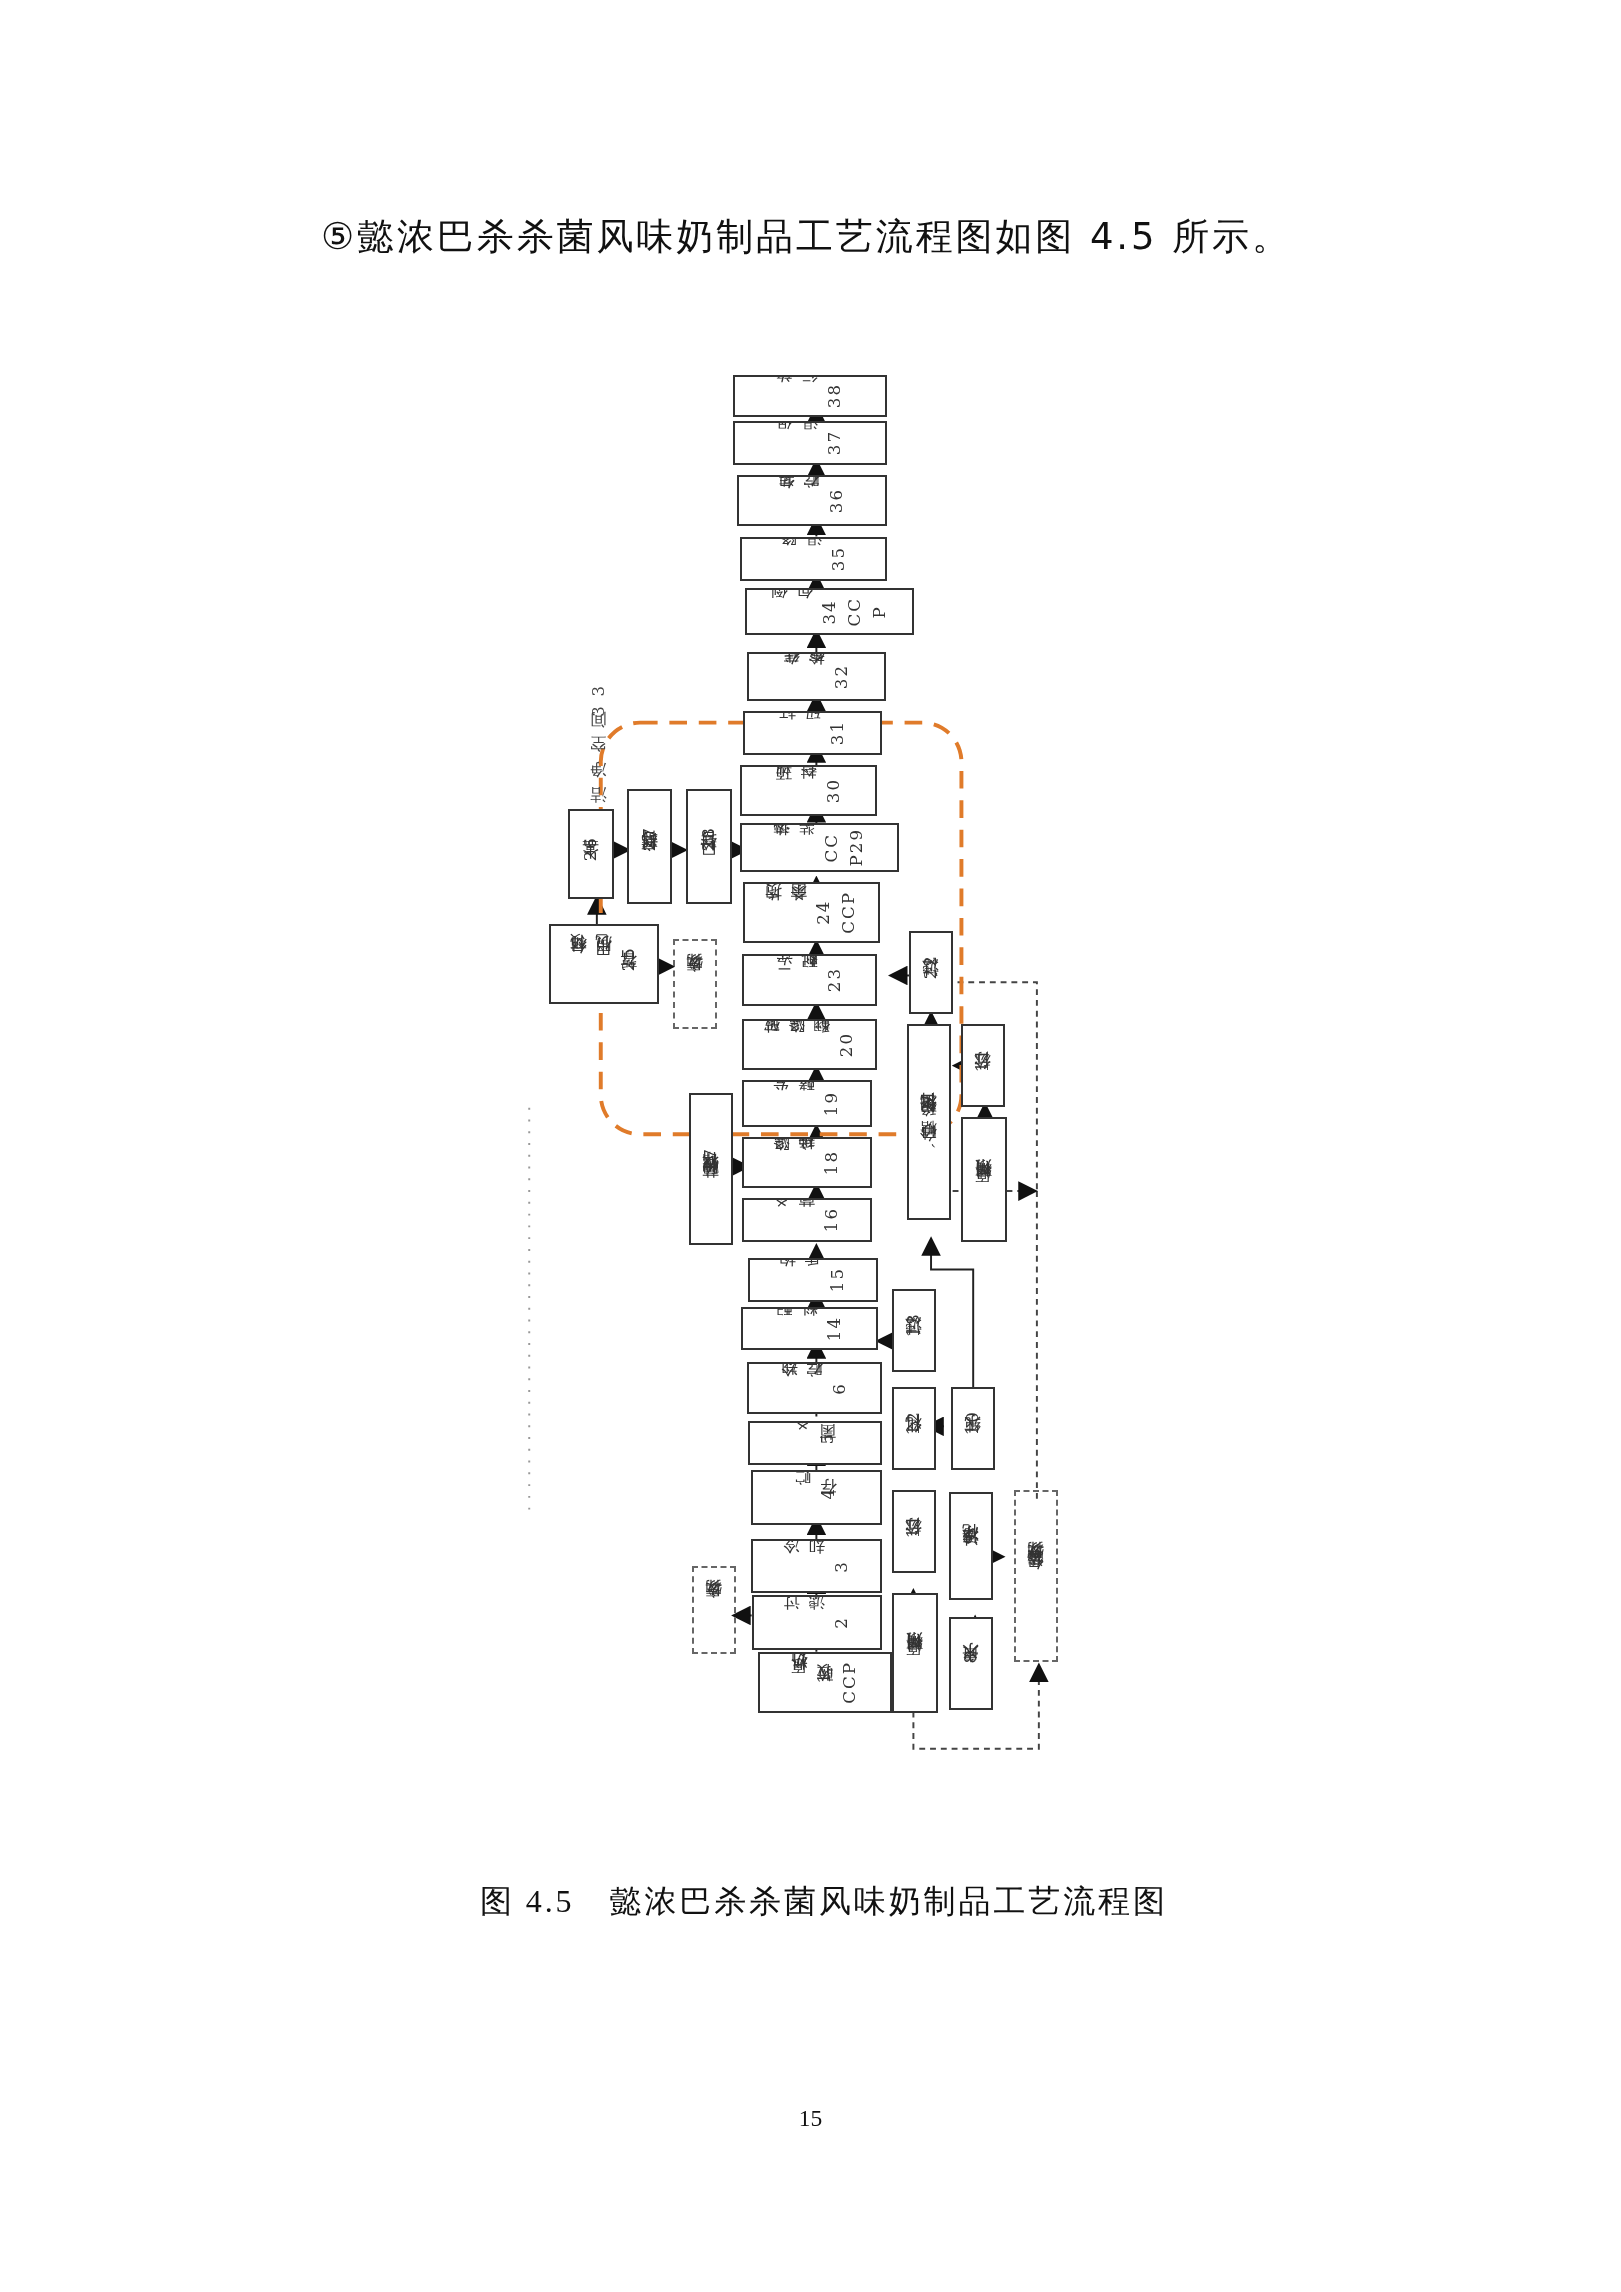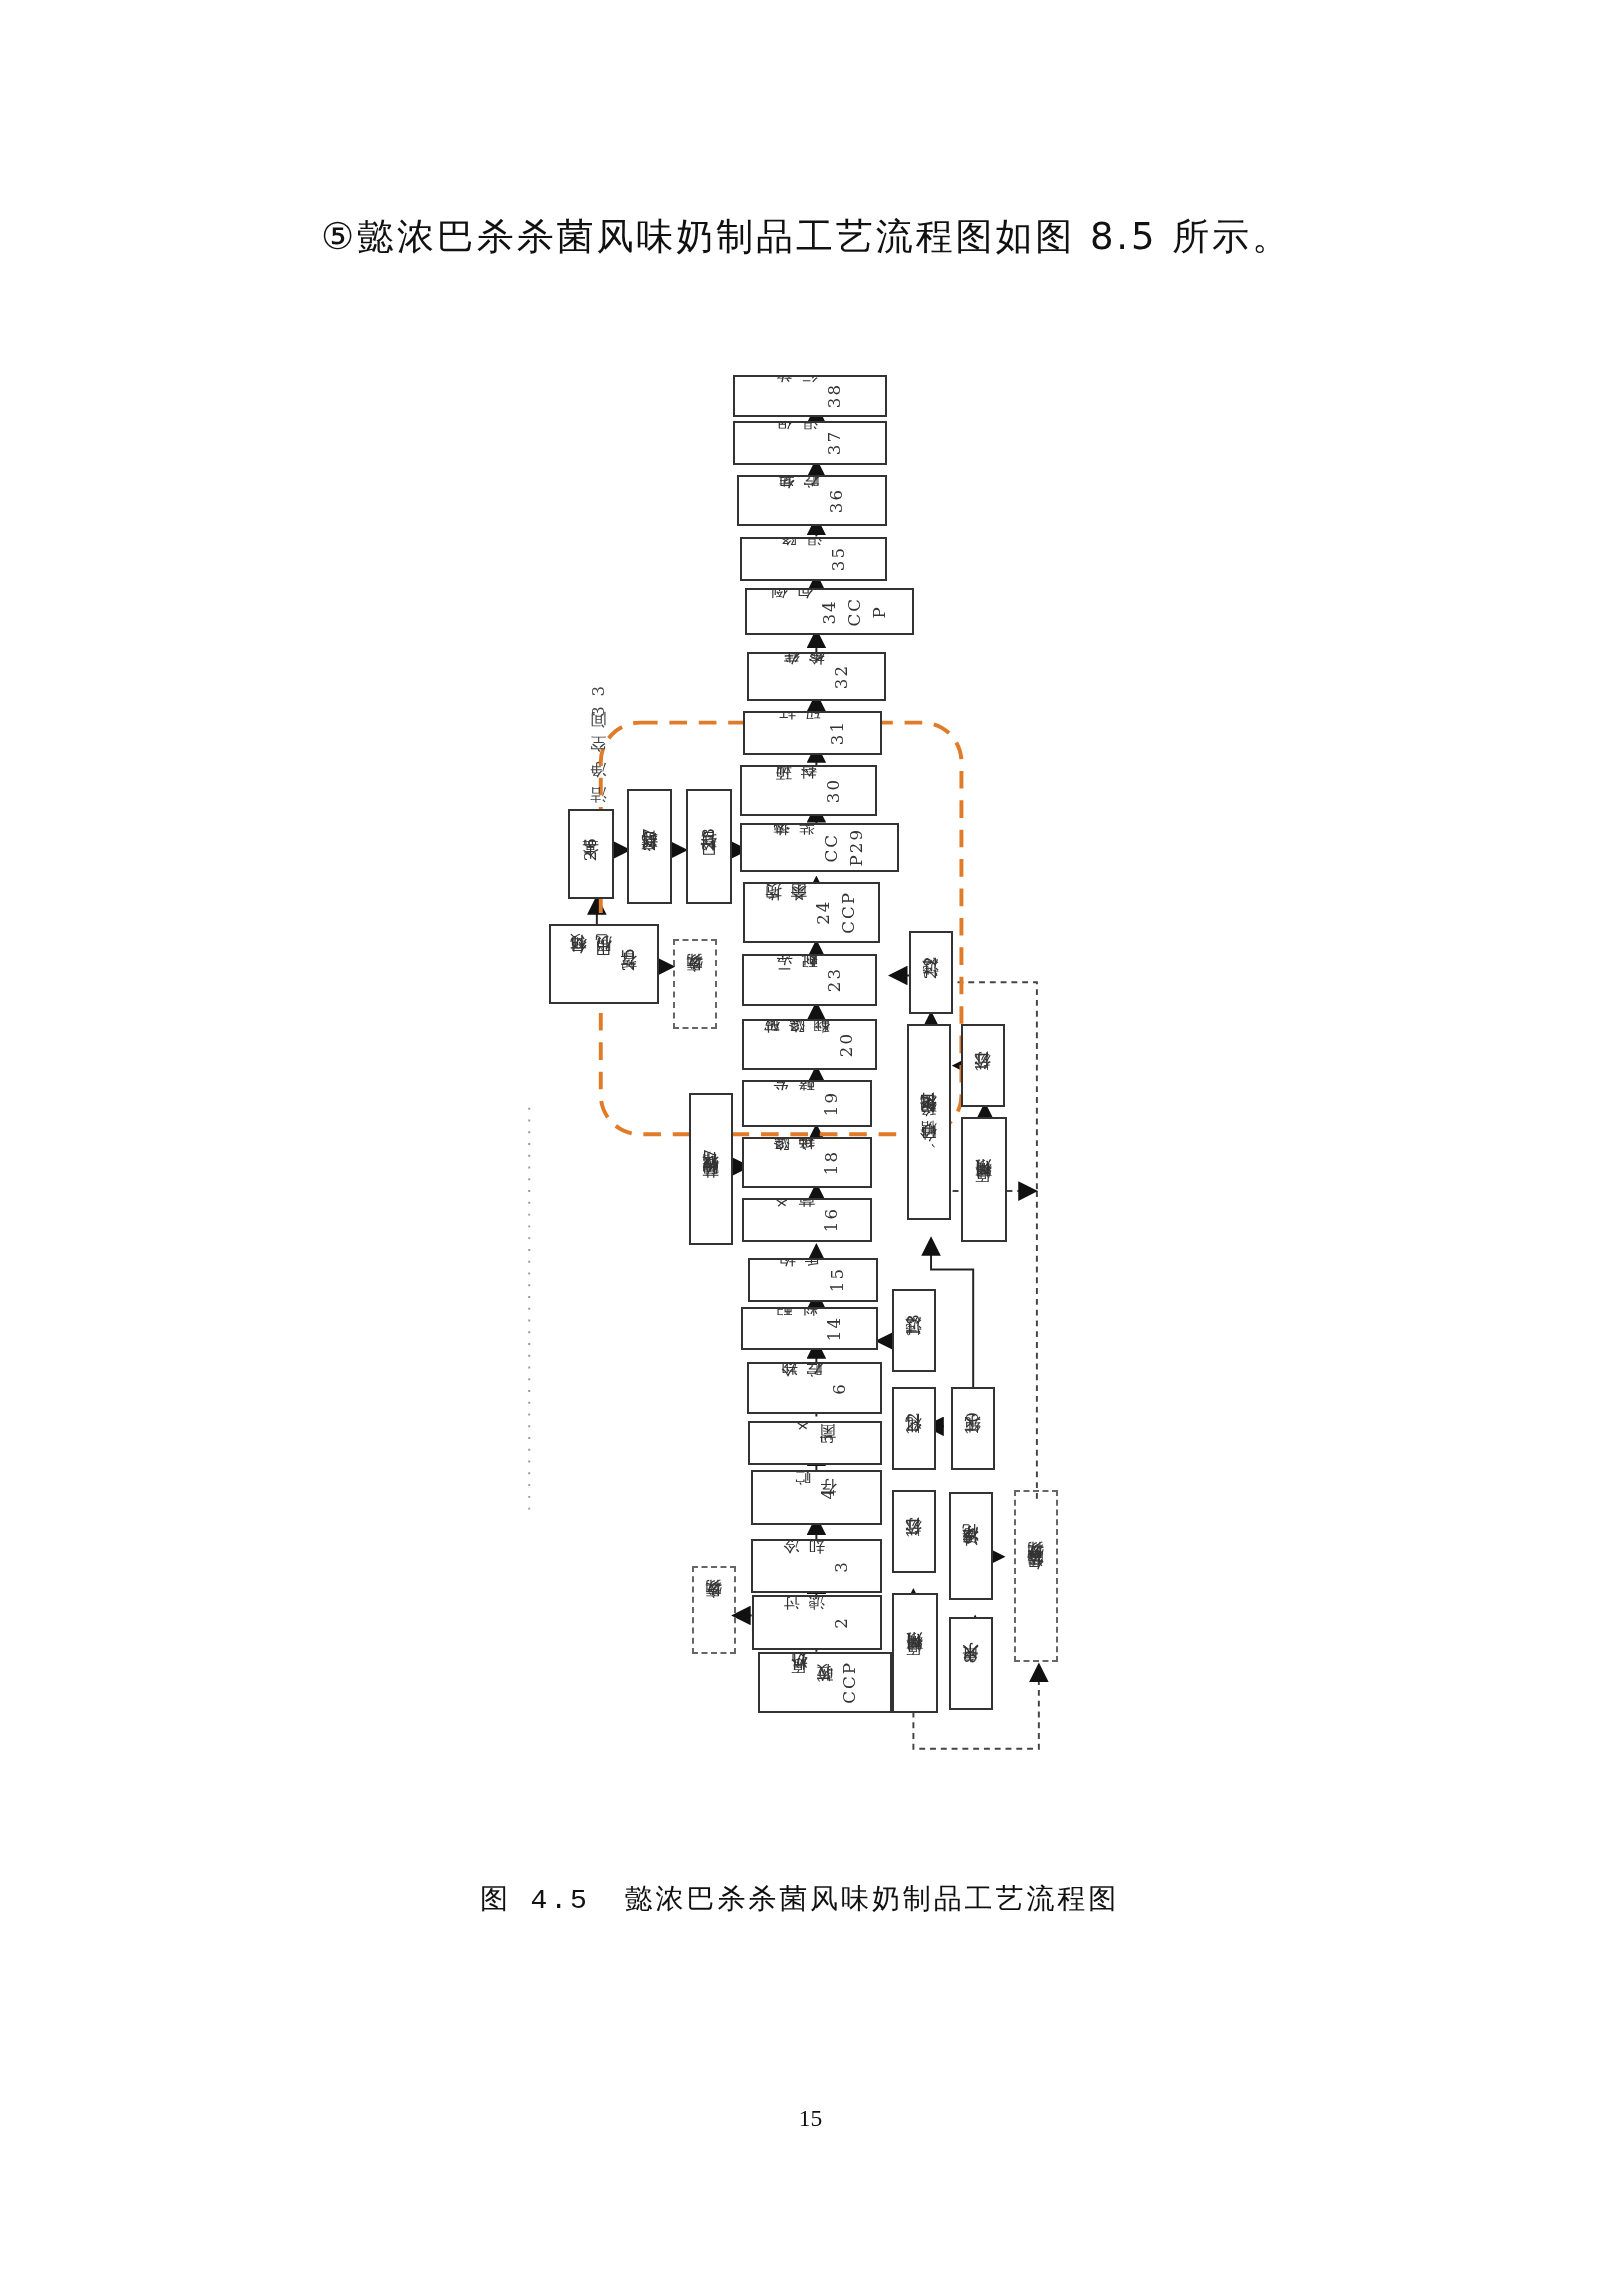--- a/index.html
+++ b/index.html
@@ -1,39 +1,39 @@
 <!DOCTYPE html>
 <html><head>
 <meta charset="utf-8">
 <style>
   html, body { margin: 0; padding: 0; background: #ffffff; }
   body { width: 1621px; height: 2293px; position: relative; overflow: hidden;
          font-family: "DejaVu Serif", "Liberation Serif", serif; color: #111; }
   .intro { position: absolute; left: 321px; top: 212px; font-size: 37px; letter-spacing: 2.9px;
            font-family: "DejaVu Sans", "Liberation Sans", sans-serif; color: #111; white-space: nowrap; }
-  .caption { position: absolute; left: 480px; top: 1880px; font-size: 28px; letter-spacing: 2.9px;
-             font-family: Liberation Mono, monospace; white-space: nowrap; }
+  .caption { position: absolute; left: 480px; top: 1880px; font-size: 32px; letter-spacing: 2.9px;
+             font-family: Liberation Serif, serif; white-space: nowrap; }
   .caption .num { margin-right: 35px; }
   .pageno { position: absolute; left: 0; width: 1621px; text-align: center; top: 2105px;
             font-size: 23.5px; font-family: "Liberation Serif", serif; }
 
   .diagram { position: absolute; left: 0; top: 0; width: 1621px; height: 2293px; }
   .box { position: absolute; border: 2.5px solid #333; background: #fff; box-sizing: border-box;
          display: flex; align-items: center; justify-content: center; overflow: hidden; }
   .box.dashed { border: 2.5px dashed #666; background: transparent; }
   .vt { writing-mode: vertical-rl; transform: rotate(180deg); font-size: 16.7px; color: #333;
         line-height: 1.5; text-align: center; white-space: pre; letter-spacing: 2px; }
   .label33 { position: absolute; writing-mode: vertical-rl; transform: rotate(180deg);
              font-size: 16.7px; color: #444; letter-spacing: 9.8px; }
   svg.lines { position: absolute; left: 0; top: 0; }
 </style>
 </head>
 <body>
 
-<div class="intro">⑤懿浓巴杀杀菌风味奶制品工艺流程图如图 8.5 所示。</div>
+<div class="intro">⑤懿浓巴杀杀菌风味奶制品工艺流程图如图 4.5 所示。</div>
 
 <div class="diagram">
   <svg class="lines" width="1621" height="2293" viewBox="0 0 1654 2339">
     <defs>
       <marker id="ar" markerWidth="10" markerHeight="10" refX="8" refY="5" orient="auto">
         <path d="M0,0 L10,5 L0,10 z" fill="#111"></path>
       </marker>
     </defs>
     <g stroke="#222" stroke-width="2" fill="none">
 

